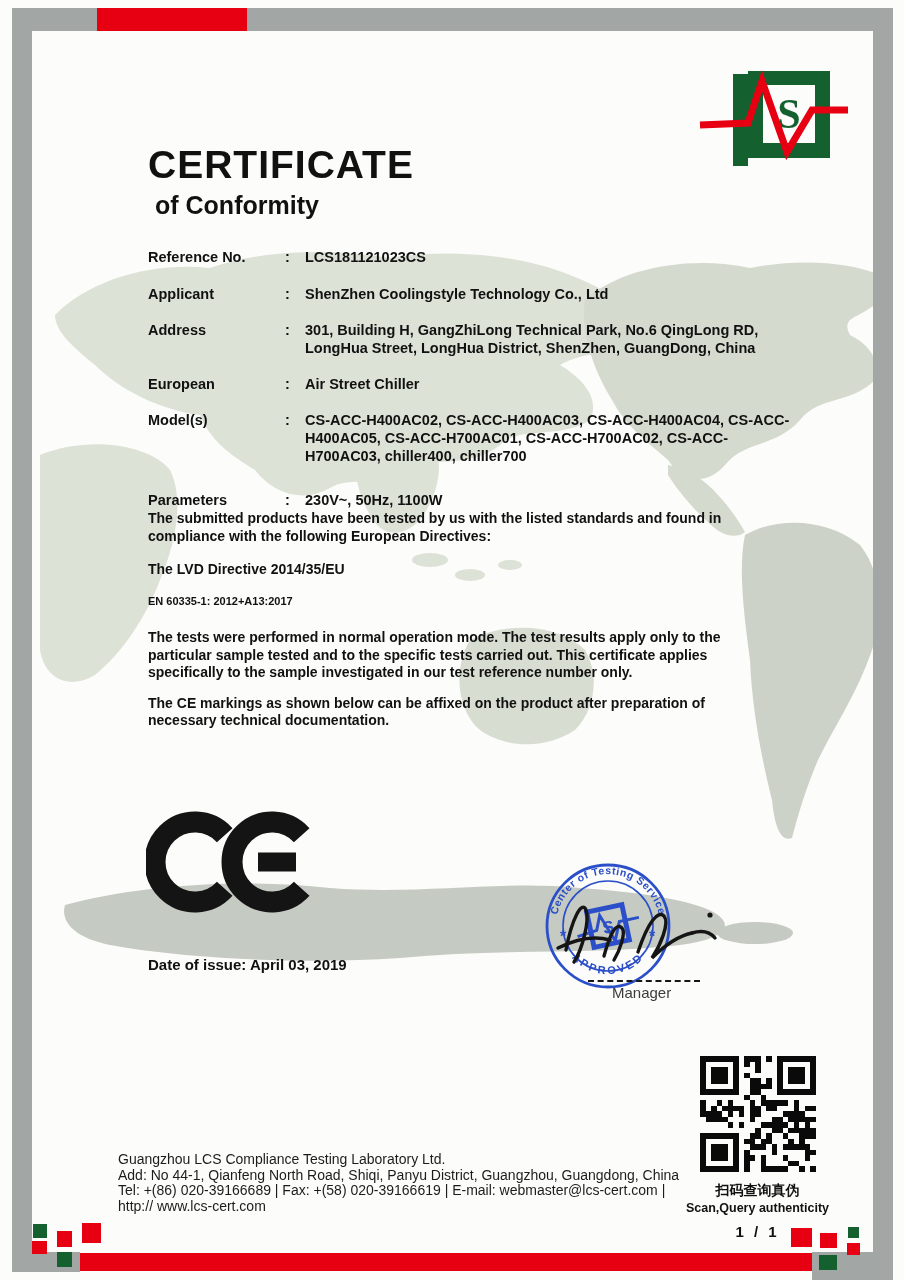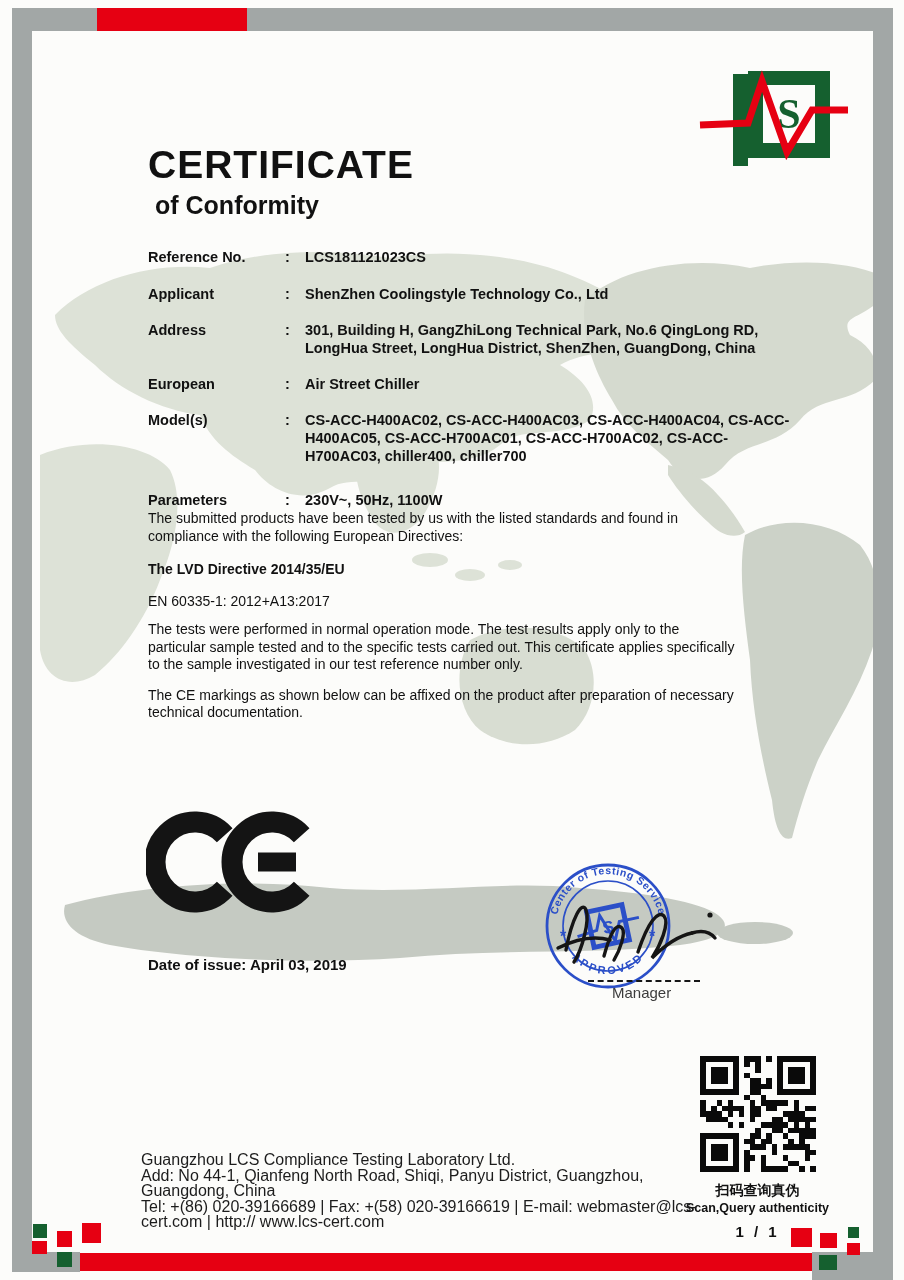--- a/index.html
+++ b/index.html
@@ -16,37 +16,37 @@
   .title-block{position:absolute;left:148px;top:144px;}
   .title-main{font-size:39px;font-weight:700;letter-spacing:1px;line-height:42px;}
   .title-sub{font-size:25px;font-weight:700;line-height:28px;margin-top:5px;margin-left:7px;}
   .fields{position:absolute;left:148px;top:248px;width:660px;}
   .field-row{display:flex;align-items:flex-start;font-size:14.5px;font-weight:700;line-height:18px;}
   .f-label{width:137px;flex:none;}
   .f-colon{width:20px;flex:none;}
   .f-value{width:497px;}
   .mb19{margin-bottom:19px}.mb18{margin-bottom:18px}.mb26{margin-bottom:26px}
   .paras{position:absolute;left:148px;top:510px;width:590px;font-size:14px;line-height:17.5px;}
-  .paras p{margin:0;}
+  .paras p{margin:0;font-weight:bold;}
   .p-intro{margin-bottom:16px !important;}
   .p-directive{font-weight:700;margin-bottom:13px !important;}
-  .standards{margin-bottom:10px;font-weight:400;font-size:14px;line-height:19.5px;}
+  .standards{margin-bottom:18px;font-weight:700;font-size:11px;line-height:19.5px;}
   .p-tests{margin-bottom:13px !important;}
   .p-ce{margin-bottom:14px !important;}
   .ce-mark{position:absolute;left:146px;top:810px;}
   .date-line{position:absolute;left:148px;top:956px;font-size:15px;font-weight:700;}
   .stamp{position:absolute;left:538px;top:852px;}
   .signature{position:absolute;left:552px;top:888px;}
   .dash-line{position:absolute;left:588px;top:980px;width:112px;border-top:2px dashed #161616;}
   .manager{position:absolute;left:612px;top:984px;font-size:15px;color:#3c3c3c;}
   .qr-block{position:absolute;left:650px;top:1056px;width:215px;text-align:center;}
   .qr-caption-cn{font-size:14px;font-weight:700;margin-top:6px;}
   .qr-caption-en{font-size:12.5px;font-weight:700;margin-top:1px;}
   .page-num{font-size:15px;font-weight:700;letter-spacing:3px;margin-top:8px;}
-  .footer{position:absolute;left:141px;top:1152px;width:578px;font-size:16px;line-height:15.5px;color:#1c1c1c;}
+  .footer{position:absolute;left:118px;top:1152px;width:578px;font-size:14px;line-height:15.5px;color:#1c1c1c;}
   .stamp text{font-family:"Liberation Sans","DejaVu Sans",sans-serif;}
   .logo-s{font-family:"Liberation Serif","DejaVu Serif",serif;font-weight:700;}
 </style>
 </head>
 <body>
 
 <div class="page">
 
   <svg class="map" width="904" height="1280" viewBox="0 0 904 1280">
     <path fill="#dde2d7" d="M55,315 C90,280 150,262 210,268 C260,250 330,248 390,258 C450,248 520,255 570,275 C610,290 640,312 645,335 C620,355 585,350 560,365 C585,380 600,400 590,420 C560,440 520,425 500,445 C470,470 430,455 410,470 C380,490 350,475 330,488 C300,505 270,490 255,470 C230,455 210,440 200,415 C160,410 120,390 95,365 C70,345 55,330 55,315 Z"></path>

